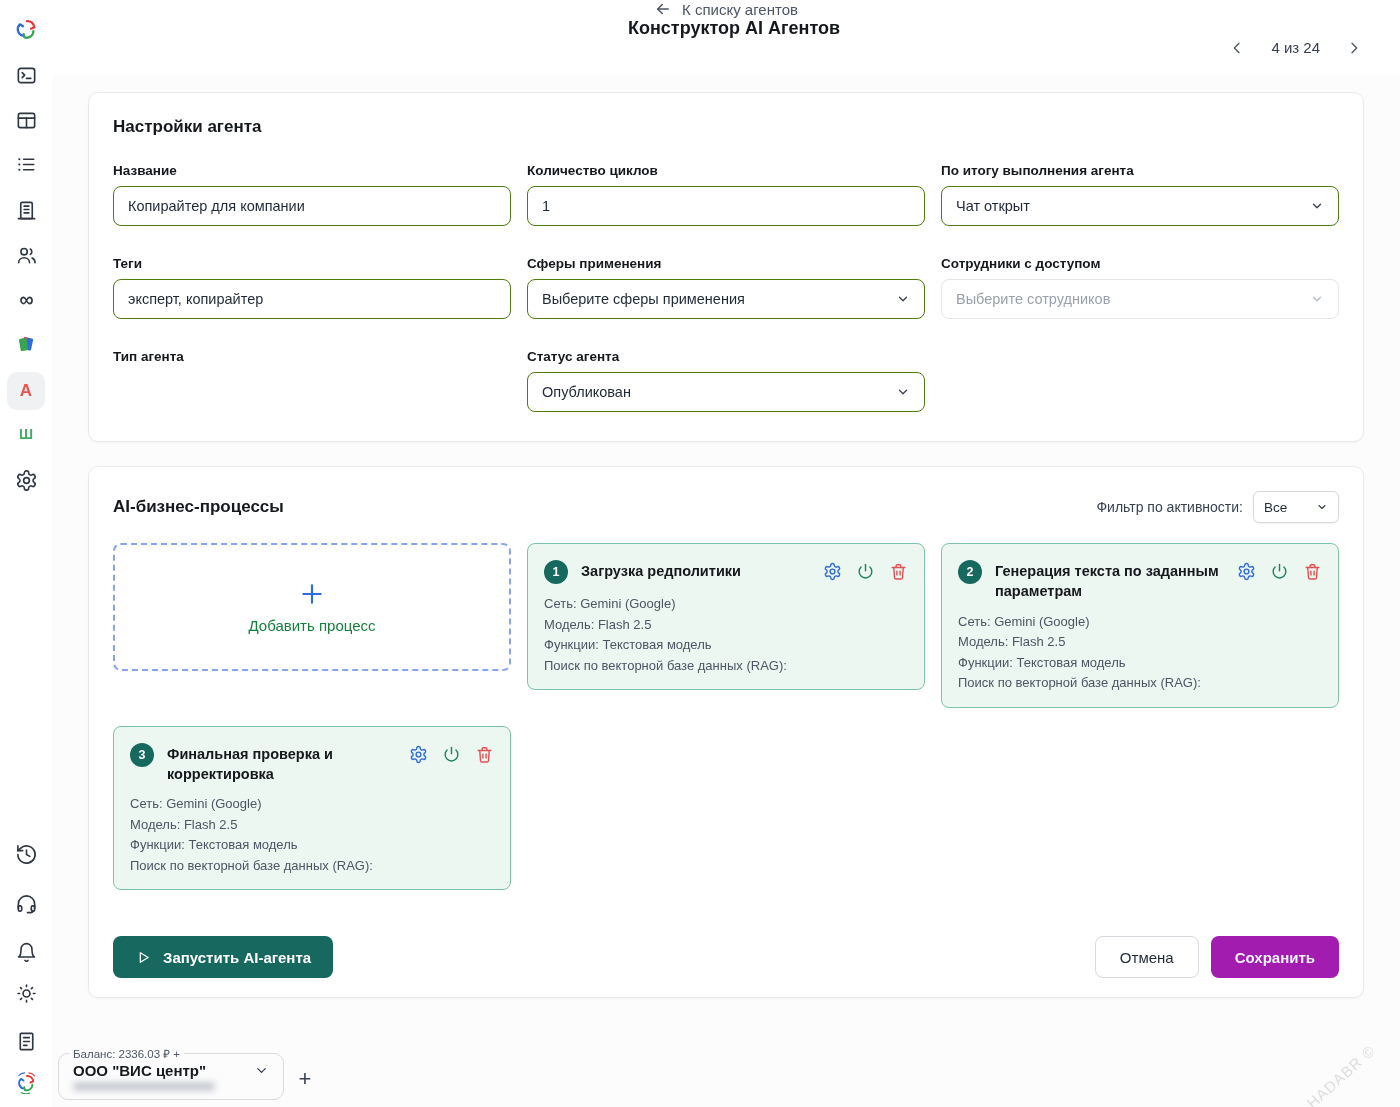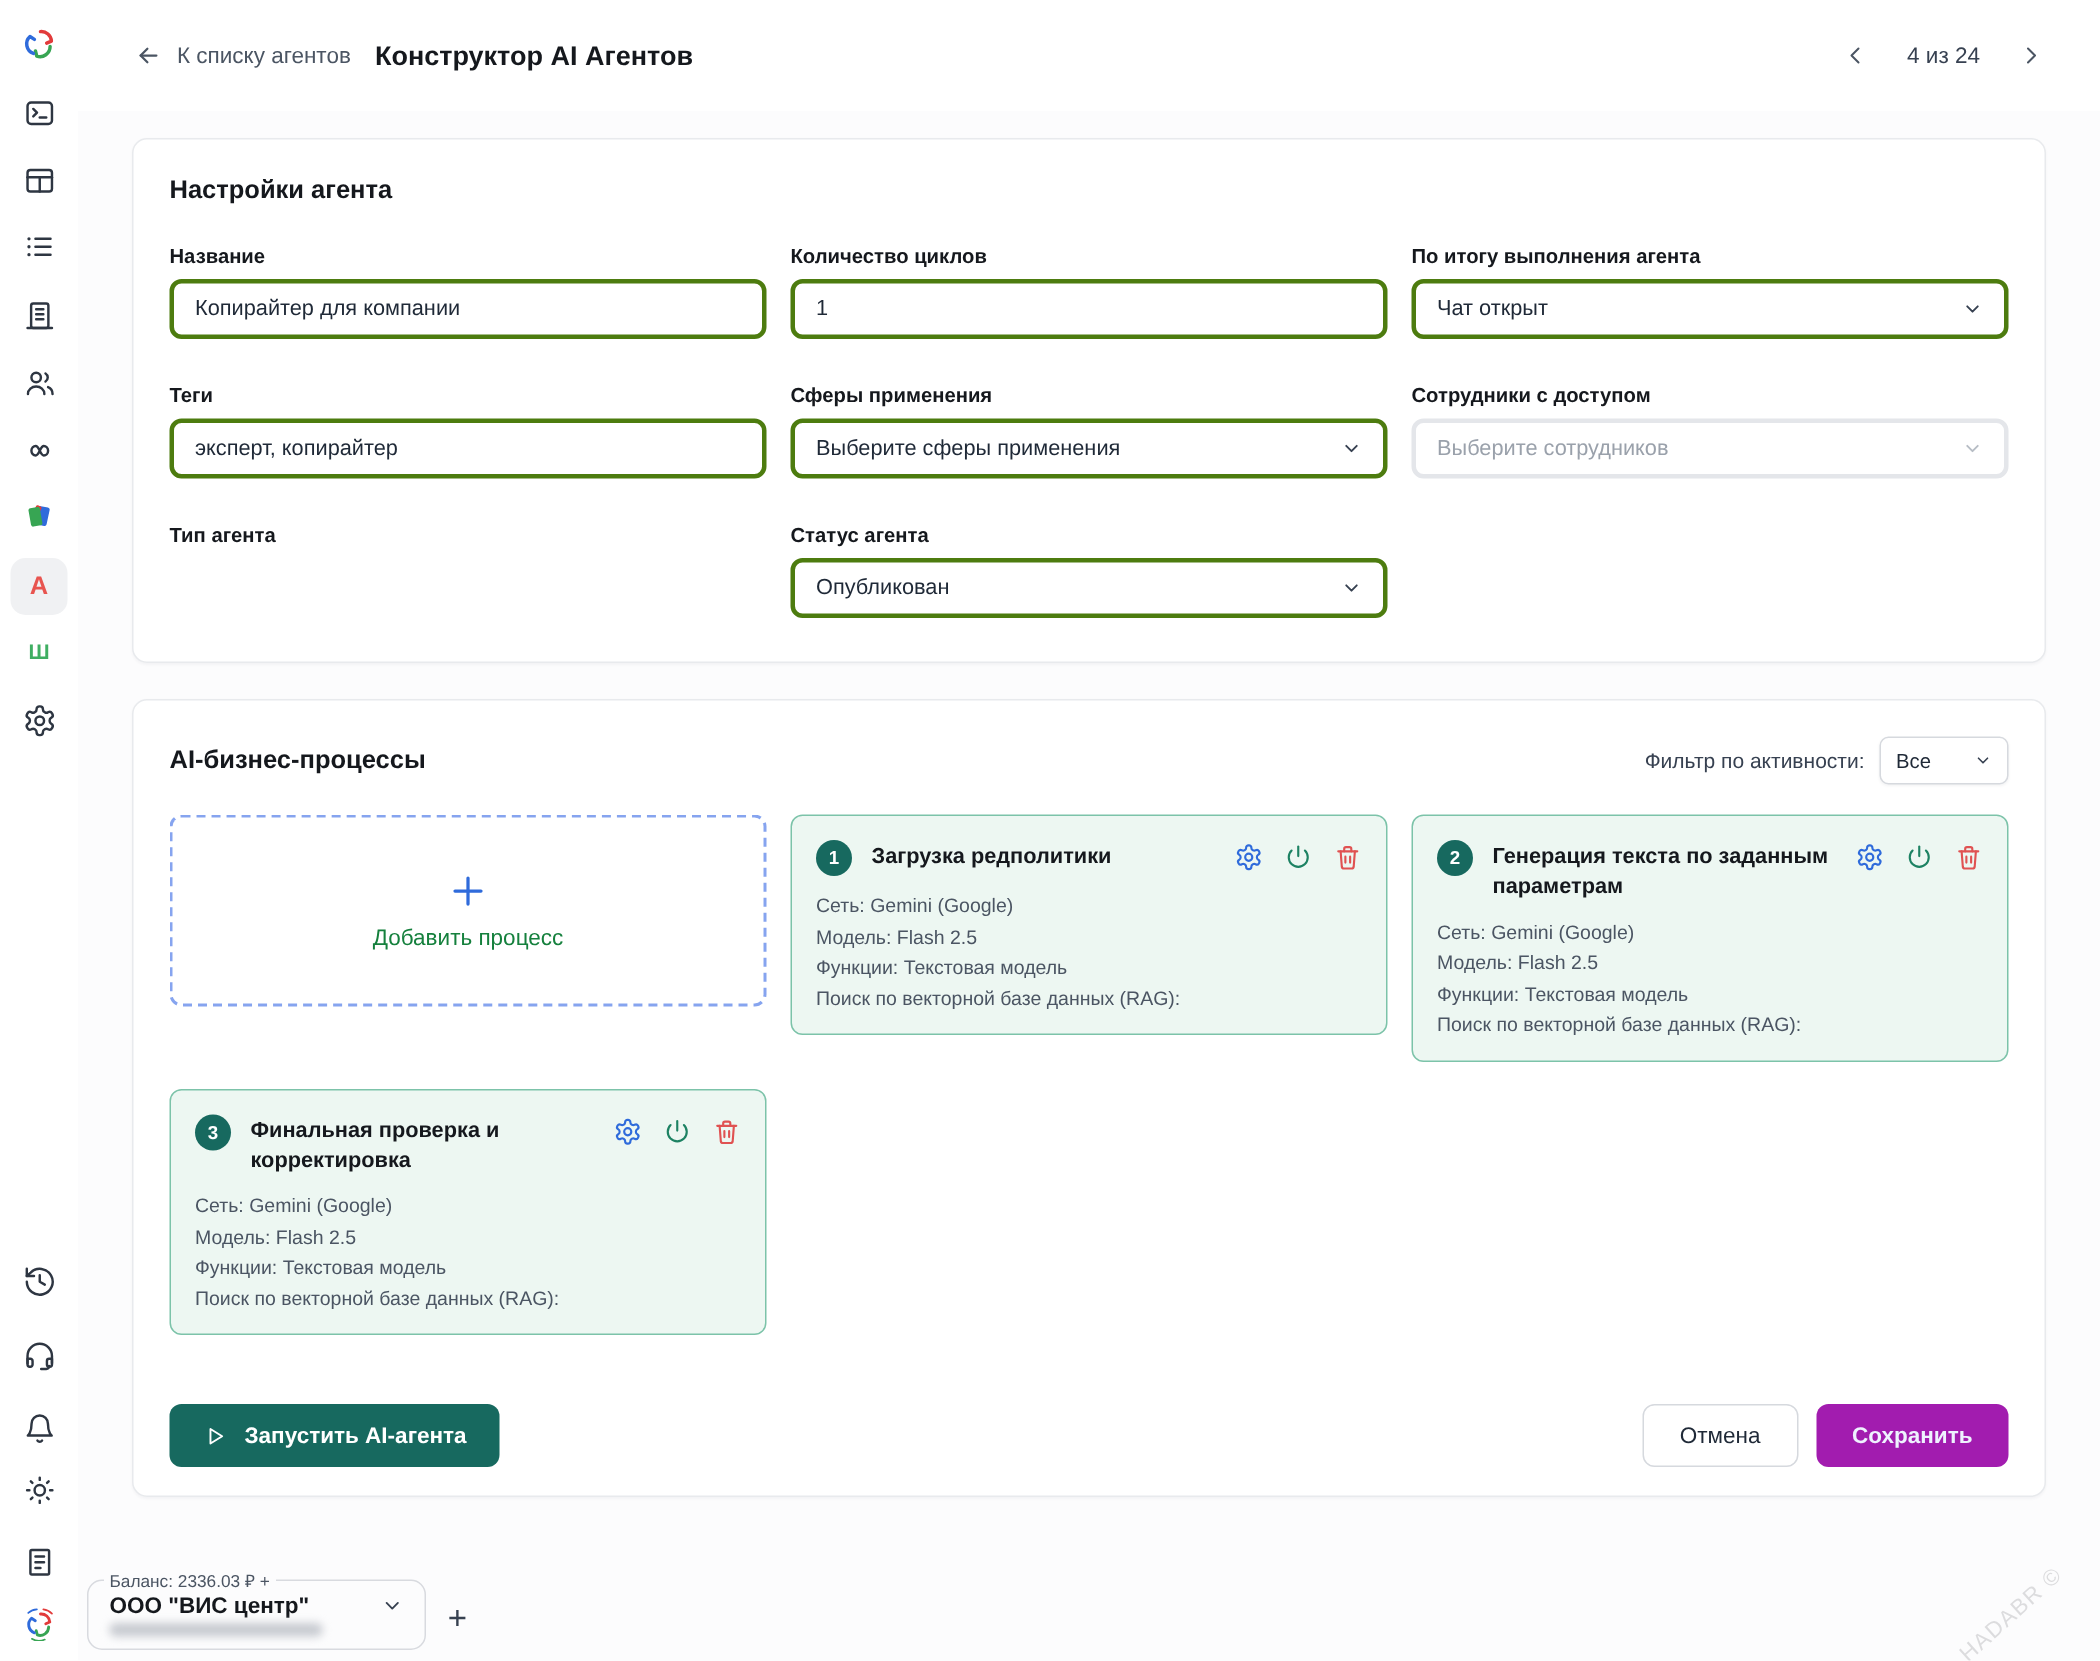--- a/index.html
+++ b/index.html
@@ -10,38 +10,38 @@
     font-family:"Liberation Sans", sans-serif;
   }
   
   .sidebar { position:absolute; left:0; top:0; width:52px; height:1107px; background:#fff; z-index:5; }
   .icon-btn { position:absolute; left:7px; width:38px; height:38px; display:flex; align-items:center; justify-content:center; border-radius:10px; cursor:pointer; }
   .icon-btn svg { width:23px; height:23px; stroke:#2e3642; fill:none; stroke-width:1.7; stroke-linecap:round; stroke-linejoin:round; }
   .icon-btn.active { background:#f0f1f3; }
   .glyph-a { color:#e8544f; font-weight:700; font-size:17px; }
   .glyph-sh { color:#3fae62; font-weight:700; font-size:14px; }
   
-  .header { margin-left:52px; height:74px; display:flex; align-items:center; padding:0 38px; background:#fff; }
+  .header { margin-left:52px; height:74px; display:flex; align-items:center; padding:0 38px; background:#fff;flex-direction:column; }
   .back-group { display:flex; align-items:center; gap:10px; color:#4b5563; font-size:15px; cursor:pointer; }
   .back-group svg { width:18px; height:18px; stroke:#4b5563; fill:none; stroke-width:2; stroke-linecap:round; stroke-linejoin:round; }
   .page-title { margin-left:16px; font-size:18px; font-weight:700; color:#15181d; }
   .pager { margin-left:auto; display:flex; align-items:center; gap:26px; }
   .pager-text { font-size:15px; color:#374151; }
   .pager-btn { cursor:pointer; display:flex; }
   .pager-btn svg { width:16px; height:16px; stroke:#4b5563; fill:none; stroke-width:2; stroke-linecap:round; stroke-linejoin:round; }
   
   .main { margin-left:52px; padding:0 36px; }
   .panel { background:#fff; border:1px solid #e8eaed; border-radius:10px; box-shadow:0 1px 2px rgba(16,24,40,.04); padding:24px; }
   .panel-settings { margin-top:18px; height:350px; }
   .panel-processes { margin-top:24px; height:532px; }
   .panel h2 { margin:0; font-size:17px; font-weight:700; color:#15181d; }
   
   .form-grid { margin-top:26px; display:grid; grid-template-columns:repeat(3,1fr); column-gap:16px; row-gap:30px; }
   .field-label { display:block; font-size:13.5px; font-weight:700; color:#15181d; margin-bottom:8px; }
-  .control { width:100%; height:40px; border:3px solid #4d7c0f; border-radius:8px; background:#fff;
+  .control { width:100%; height:40px; border:1px solid #4d7c0f; border-radius:8px; background:#fff;
              font-size:14.5px; color:#1f2937; padding:0 14px; font-family:"Liberation Sans",sans-serif; }
   .select { display:flex; align-items:center; justify-content:space-between; cursor:pointer; }
   .select svg { width:14px; height:14px; stroke:#374151; fill:none; stroke-width:2.2; stroke-linecap:round; stroke-linejoin:round; flex:none; }
   .select.disabled { color:#9aa1ab; border-color:#e4e6ea; }
   .select.disabled svg { stroke:#b7bdc5; }
   
   .proc-header { display:flex; align-items:center; }
   .filter-group { margin-left:auto; display:flex; align-items:center; gap:10px; }
   .filter-label { font-size:14px; color:#374151; }
   .filter-select { width:86px; height:32px; border:1px solid #d6d9de; border-radius:6px; background:#fff; display:flex; align-items:center; justify-content:space-between; padding:0 10px; font-size:13.5px; cursor:pointer; box-shadow:0 1px 2px rgba(16,24,40,.05); }

